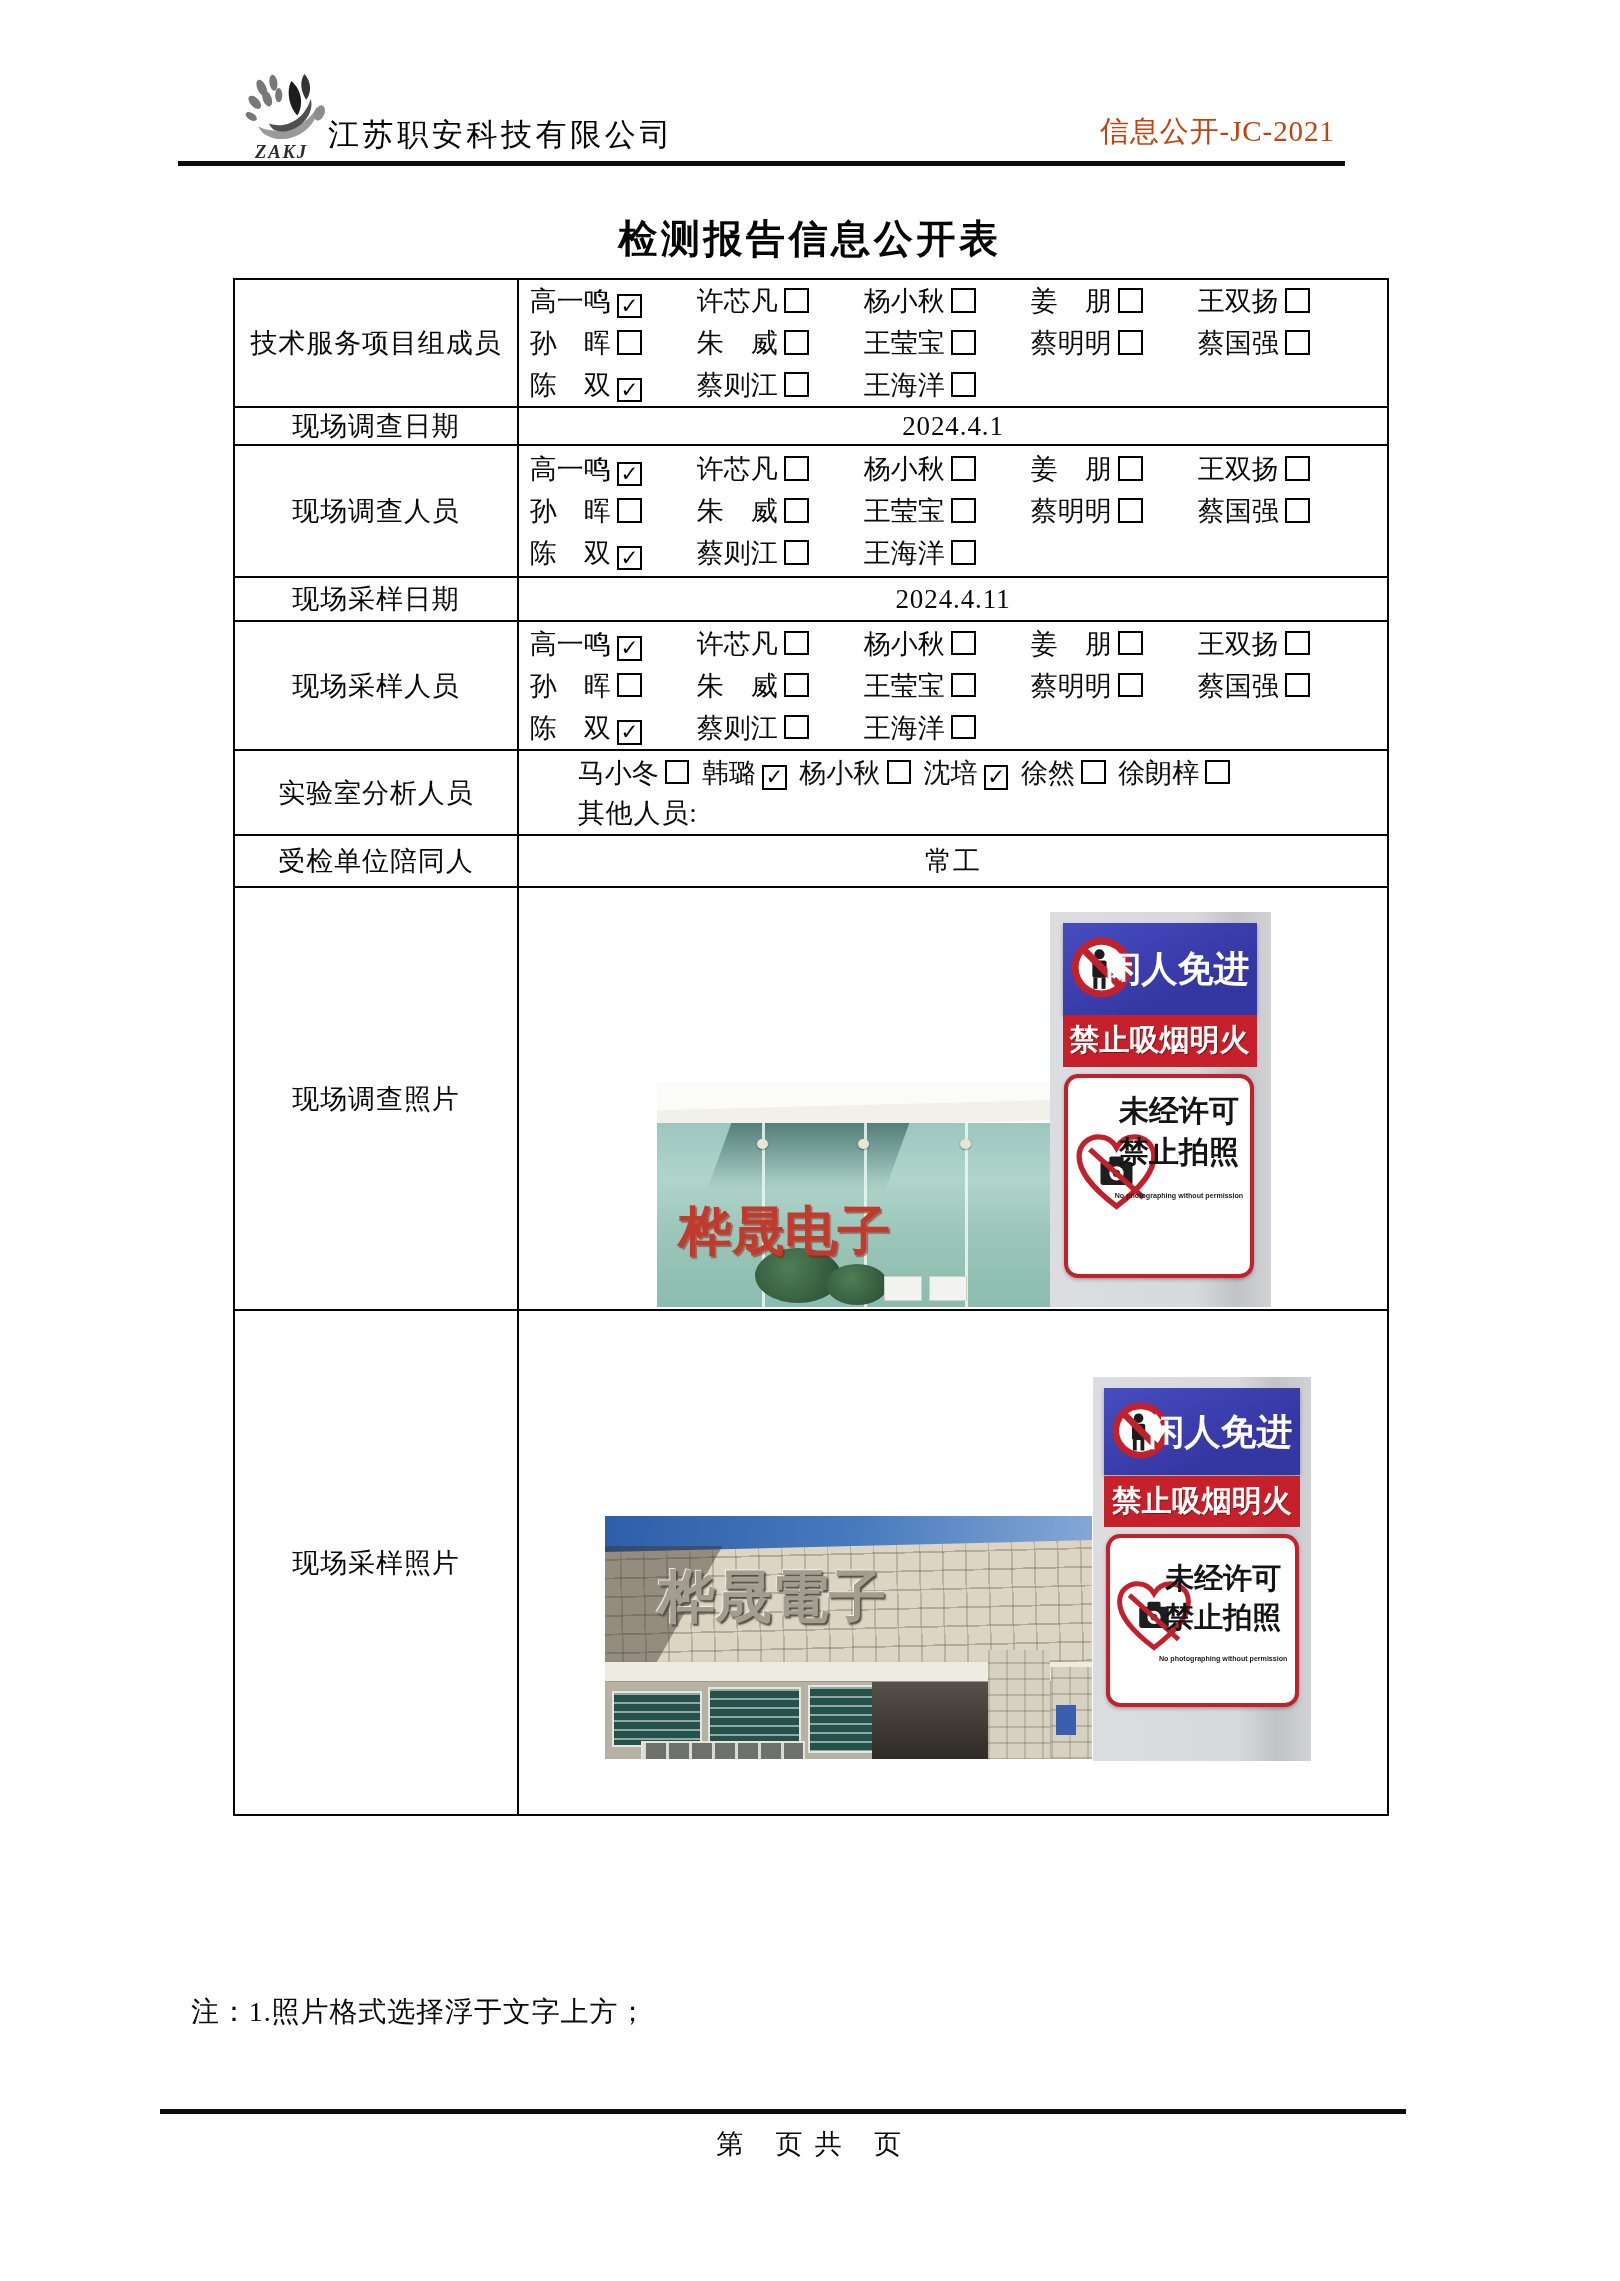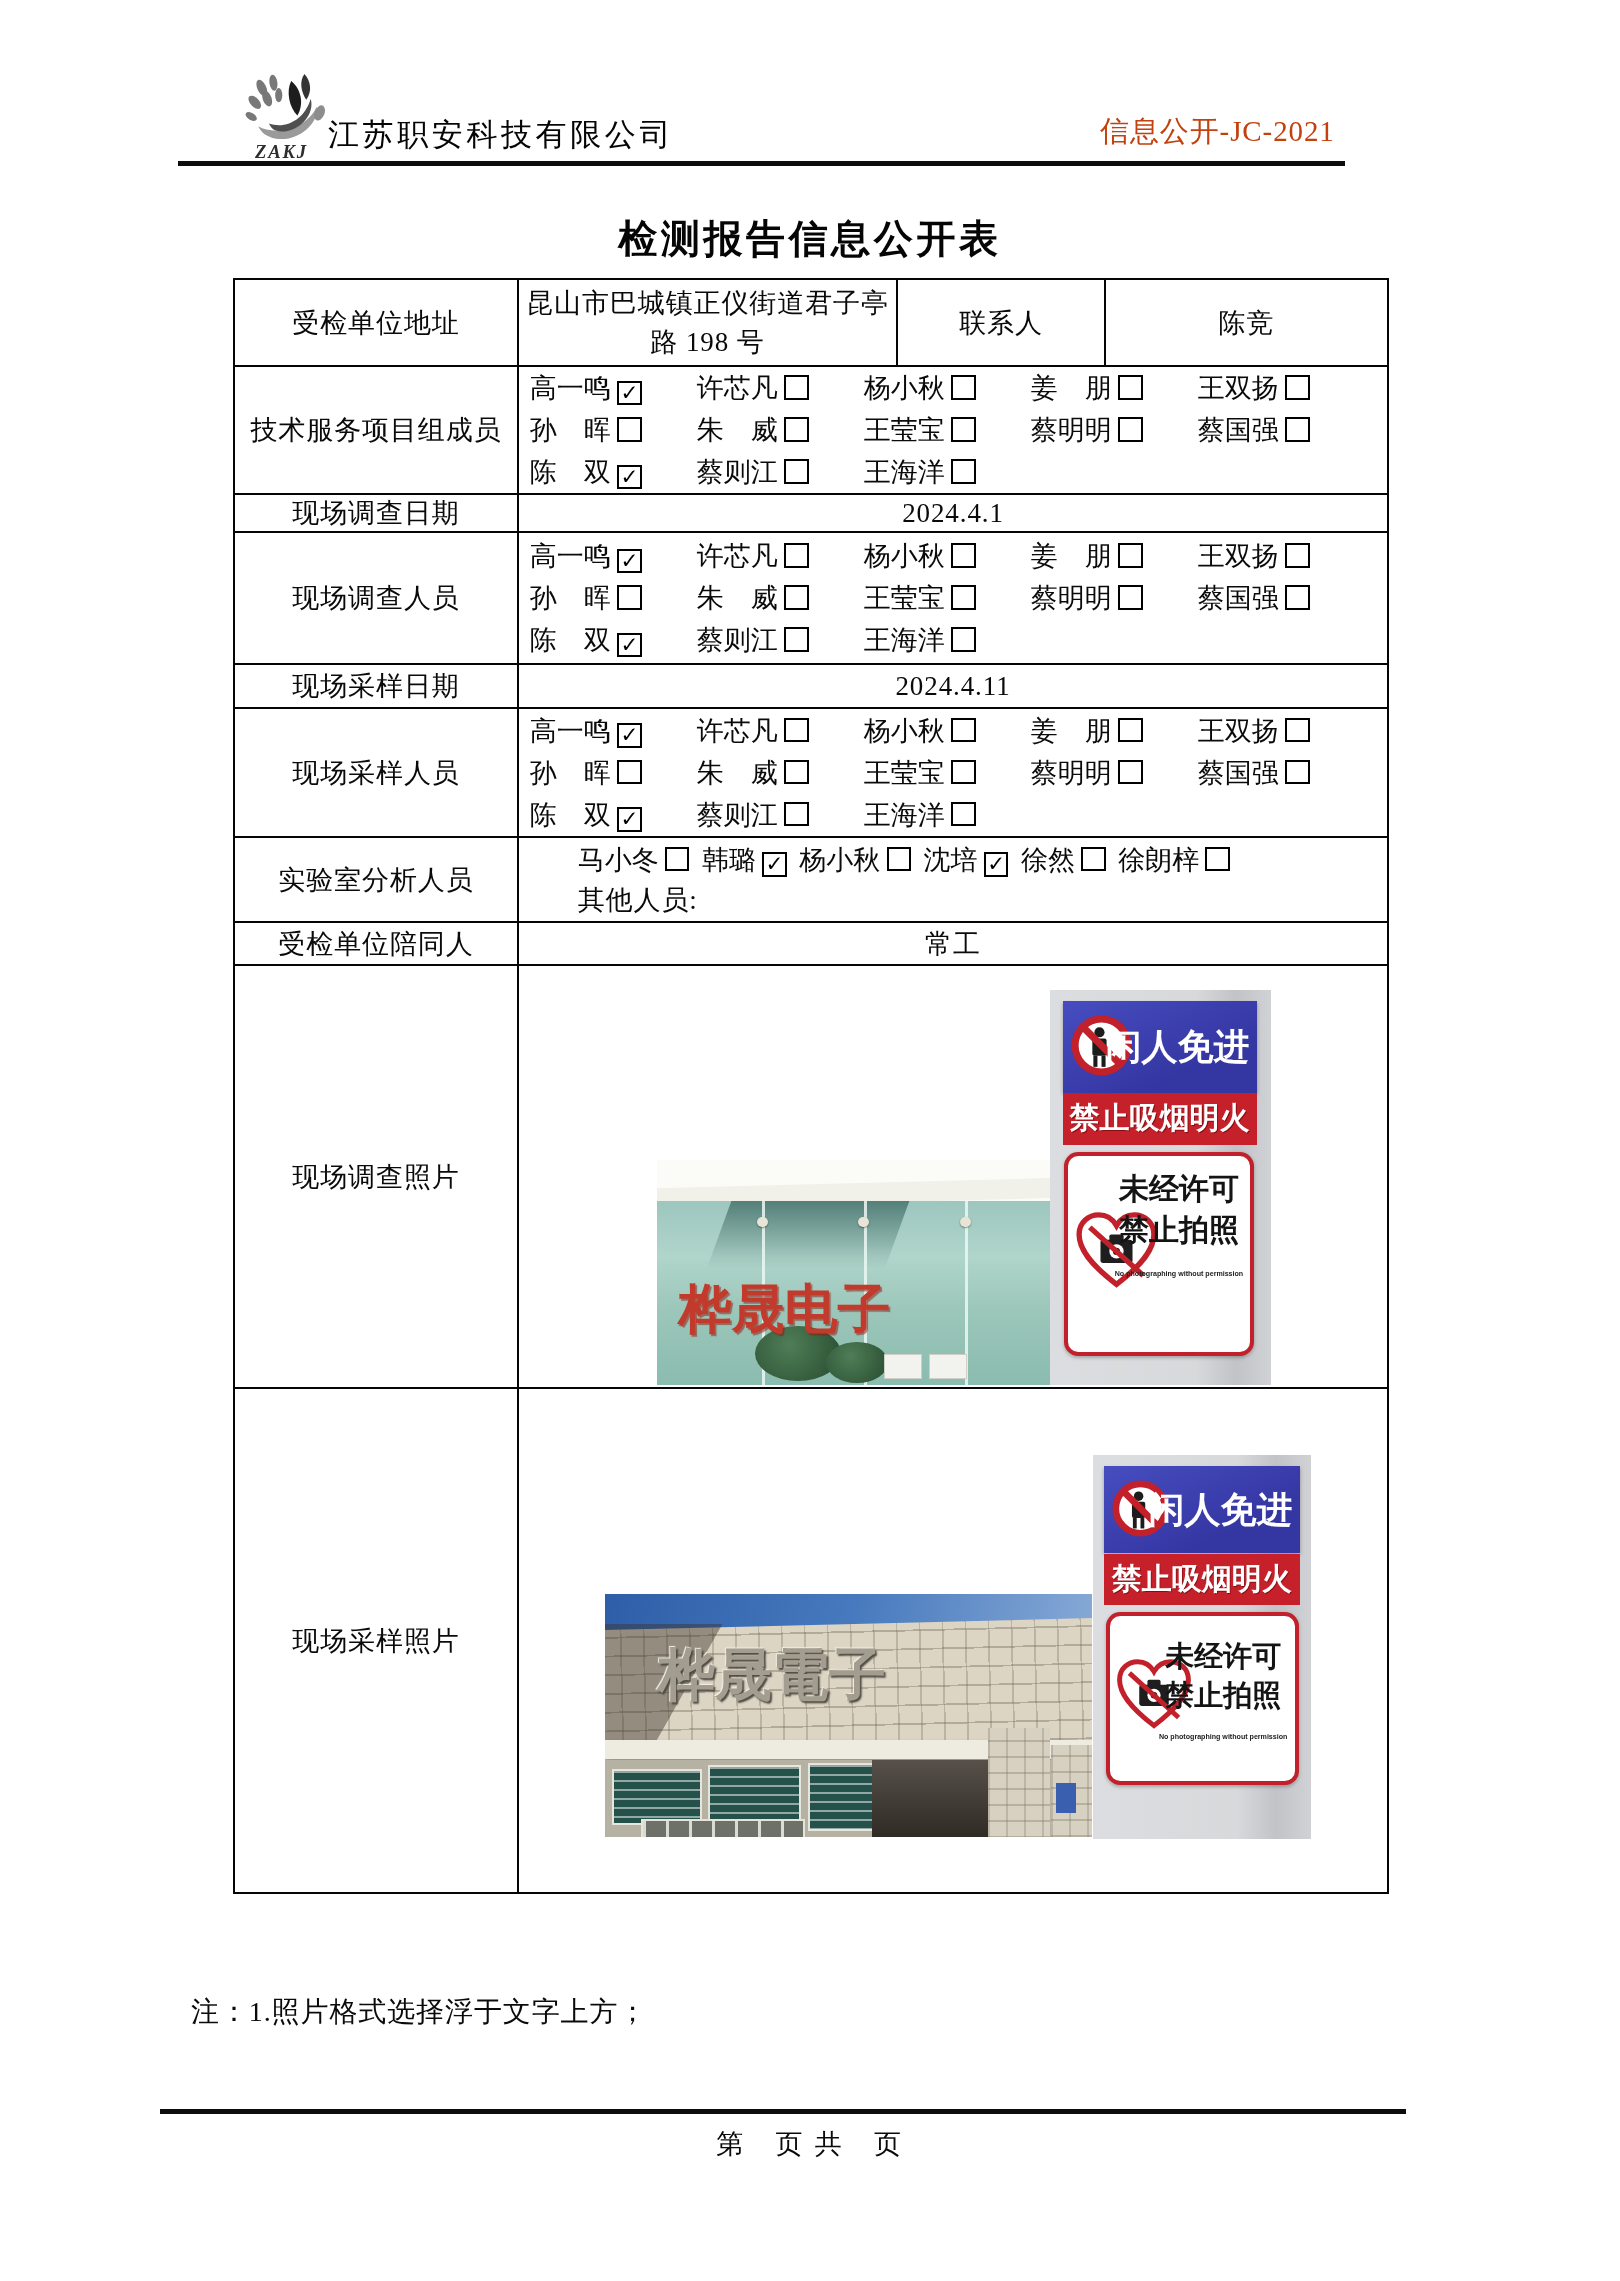--- a/index.html
+++ b/index.html
@@ -140,26 +140,20 @@
   <table class="main">
     <colgroup>
         <col style="width:284px">
         <col style="width:379px">
         <col style="width:208px">
         <col style="width:283px">
       </colgroup>
 
     <tbody>
 
-    <tr style="height:87px">
-      <td class="lbl">受检单位地址</td>
-      <td class="val wrapcell">昆山市巴城镇正仪街道君子亭路 198 号</td>
-      <td class="lbl">联系人</td>
-      <td class="val">陈竞</td>
-    </tr>
 
     <tr style="height:128px">
       <td class="lbl">技术服务项目组成员</td>
       <td colspan="3">
         <div class="checklist">
               <div class="check-line"><span class="check-item"><span class="check-name">高一鸣</span><span class="checkbox checked">✓</span></span><span class="check-item"><span class="check-name">许芯凡</span><span class="checkbox"></span></span><span class="check-item"><span class="check-name">杨小秋</span><span class="checkbox"></span></span><span class="check-item"><span class="check-name">姜　朋</span><span class="checkbox"></span></span><span class="check-item"><span class="check-name">王双扬</span><span class="checkbox"></span></span></div>
               <div class="check-line"><span class="check-item"><span class="check-name">孙　晖</span><span class="checkbox"></span></span><span class="check-item"><span class="check-name">朱　威</span><span class="checkbox"></span></span><span class="check-item"><span class="check-name">王莹宝</span><span class="checkbox"></span></span><span class="check-item"><span class="check-name">蔡明明</span><span class="checkbox"></span></span><span class="check-item"><span class="check-name">蔡国强</span><span class="checkbox"></span></span></div>
               <div class="check-line"><span class="check-item"><span class="check-name">陈　双</span><span class="checkbox checked">✓</span></span><span class="check-item"><span class="check-name">蔡则江</span><span class="checkbox"></span></span><span class="check-item"><span class="check-name">王海洋</span><span class="checkbox"></span></span></div>
             </div>
       </td>
@@ -202,21 +196,21 @@
       <td colspan="3">
         <div class="lab-wrap">
           <div class="checklist" style="padding-left:0">
                 <div class="check-line"><span class="check-item"><span class="check-name">马小冬</span><span class="checkbox"></span></span><span class="check-item"><span class="check-name">韩璐</span><span class="checkbox checked">✓</span></span><span class="check-item"><span class="check-name">杨小秋</span><span class="checkbox"></span></span><span class="check-item"><span class="check-name">沈培</span><span class="checkbox checked">✓</span></span><span class="check-item"><span class="check-name">徐然</span><span class="checkbox"></span></span><span class="check-item"><span class="check-name">徐朗梓</span><span class="checkbox"></span></span></div>
               </div>
           <div class="others-line">其他人员:</div>
         </div>
       </td>
     </tr>
 
-    <tr style="height:43px">
+    <tr style="height:52px">
       <td class="lbl">受检单位陪同人</td>
       <td colspan="3" class="val">常工</td>
     </tr>
 
     <tr style="height:423px">
       <td class="lbl">现场调查照片</td>
       <td colspan="3">
         <div class="photo-cell a">
 
           <div class="photo-storefront">

